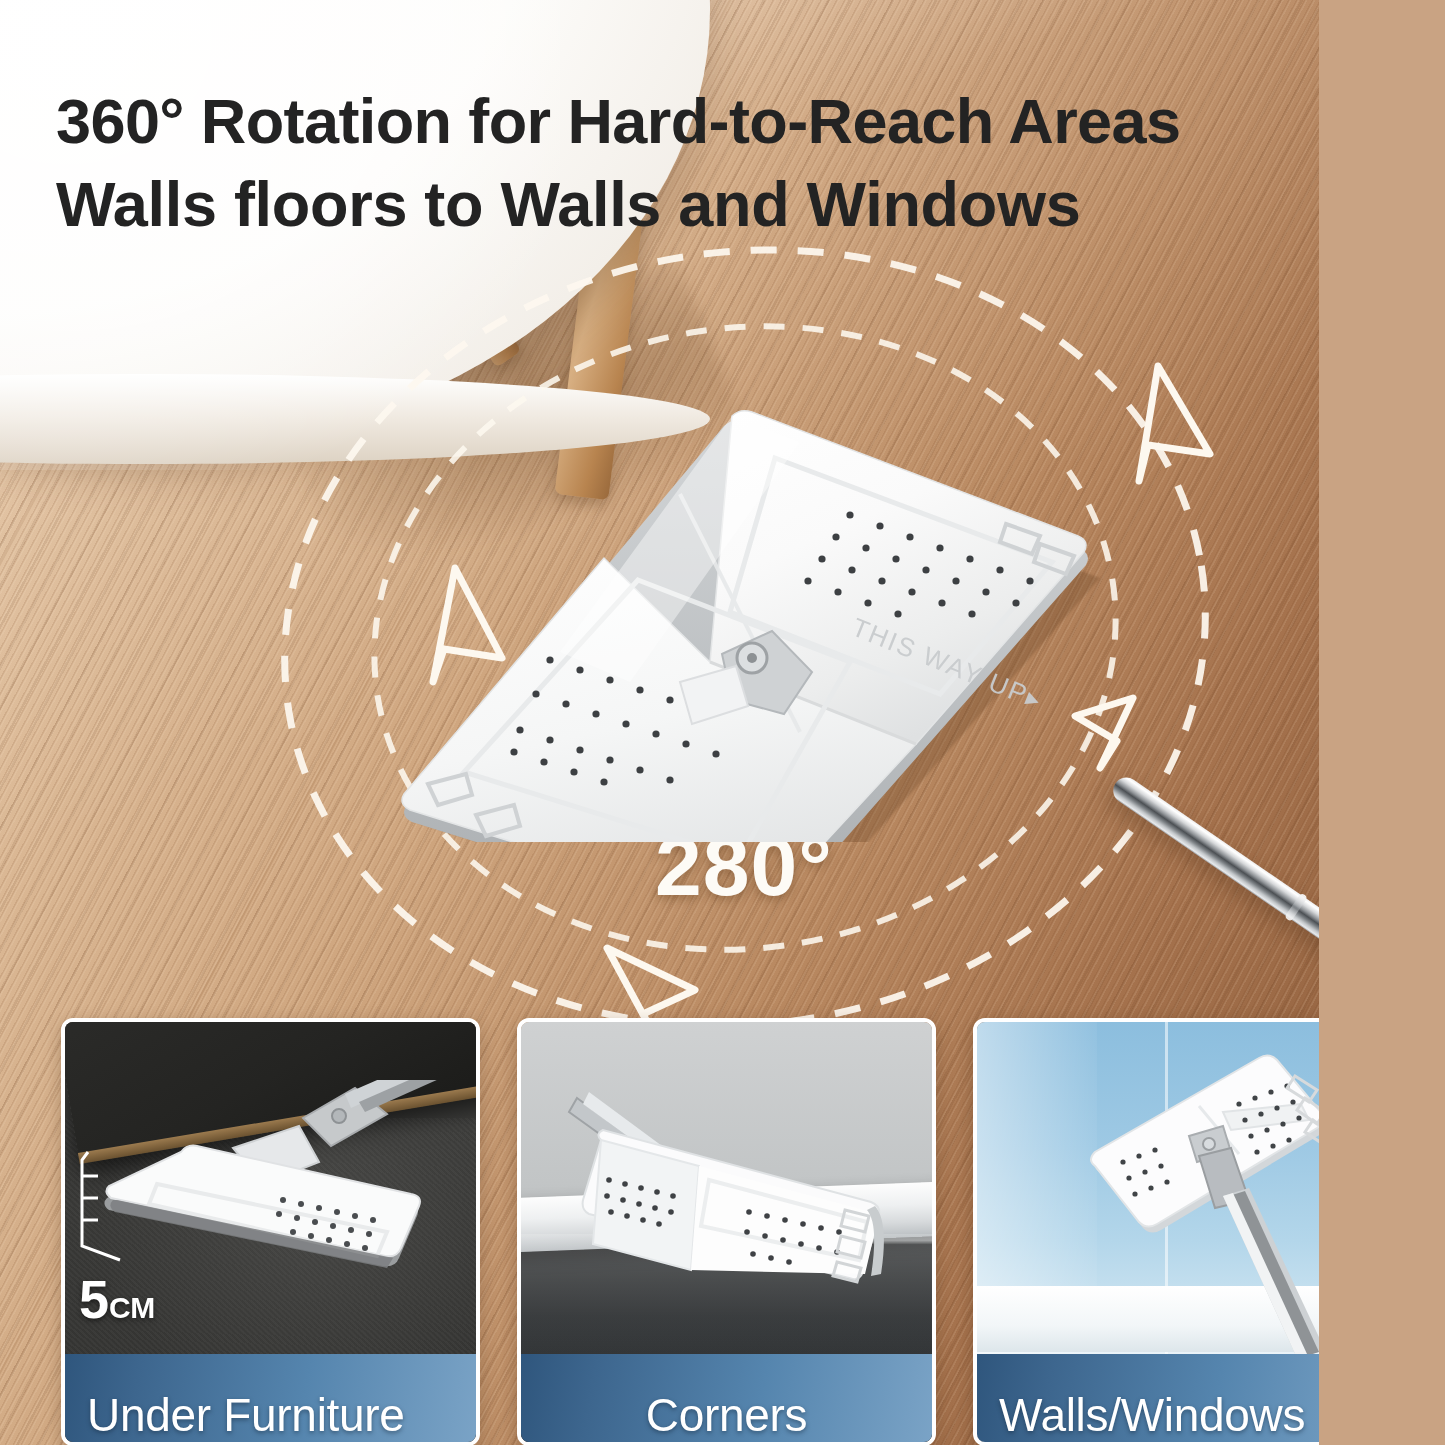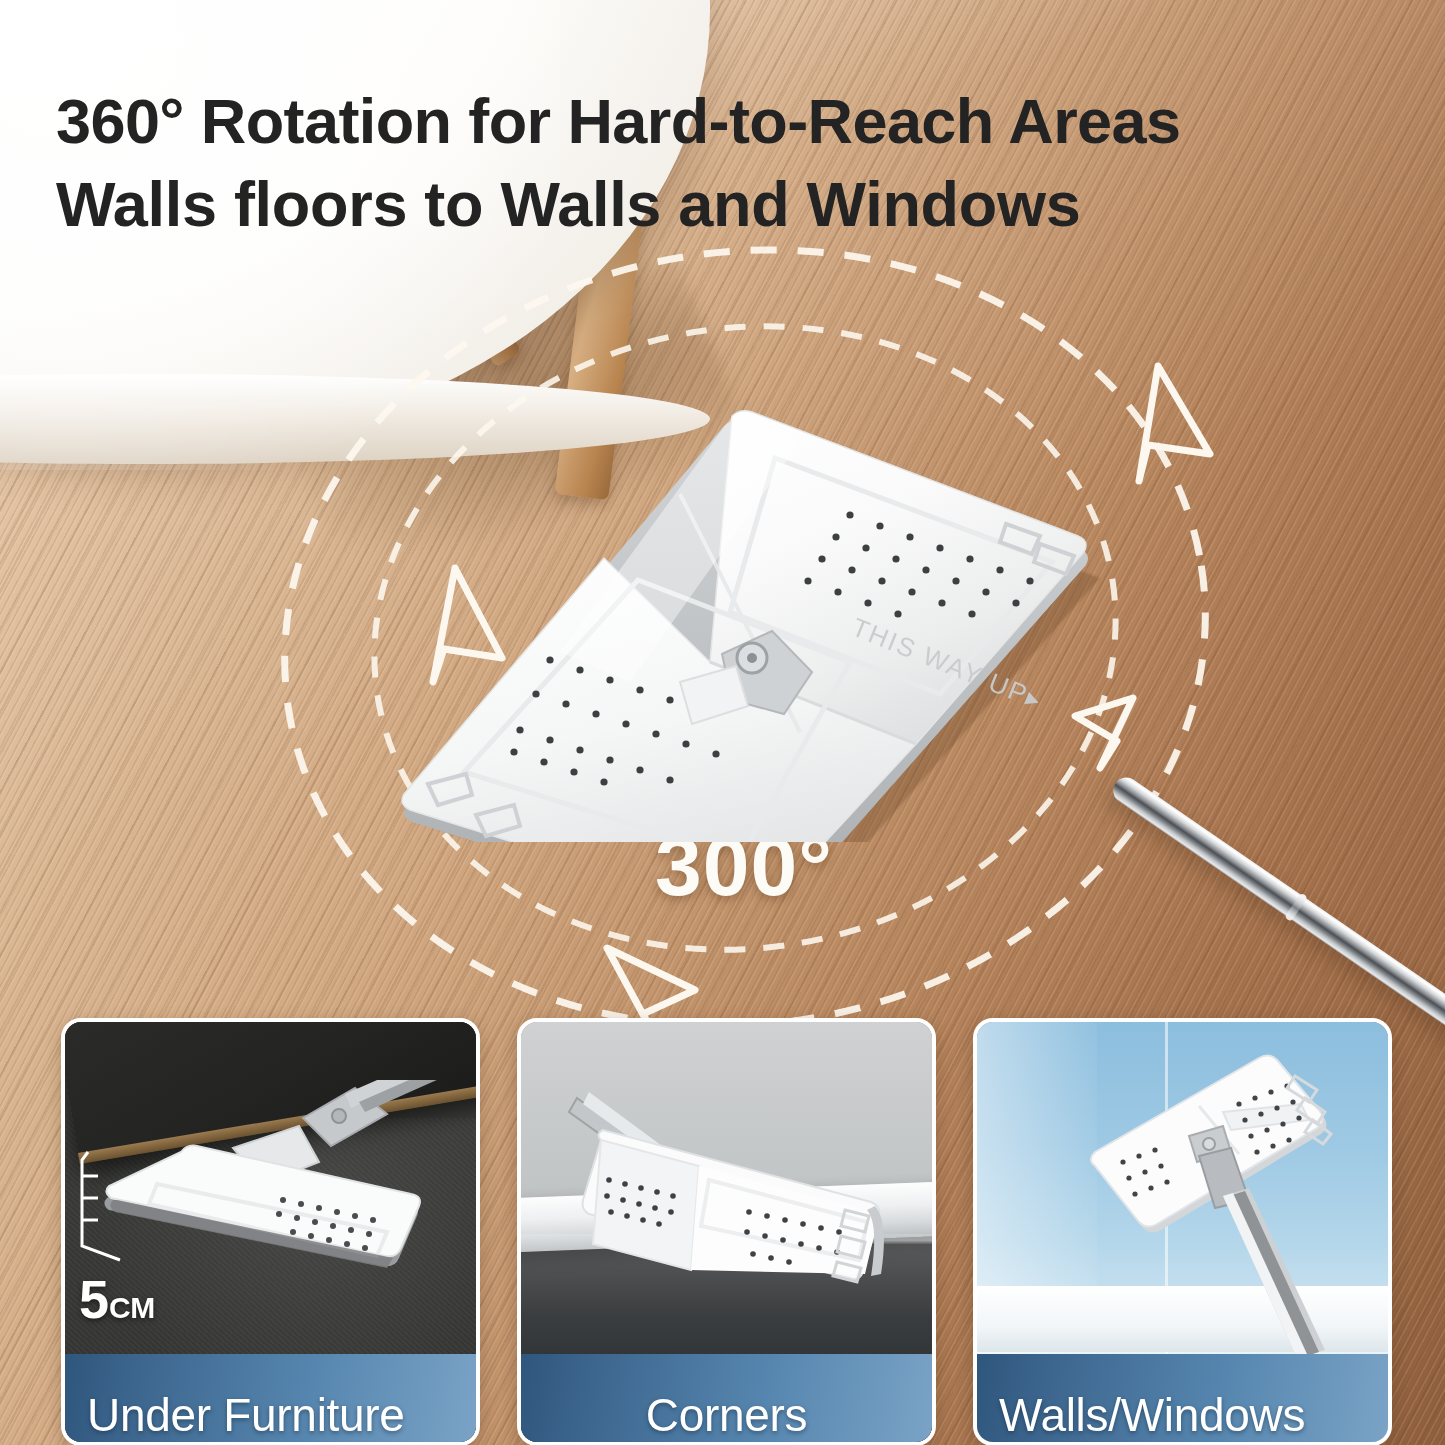--- a/index.html
+++ b/index.html
@@ -2,21 +2,21 @@
 <html><head>
 <meta charset="utf-8">
 <style>
   html,body{margin:0;padding:0;}
   body{
     width:1445px;height:1445px;
     font-family:"Liberation Sans",sans-serif;
     overflow:hidden;
     background:#c9a383;
   }
-  #stage{position:relative;width:1445px;height:1445px;overflow:hidden;}
+  #stage{position:relative;width:1319px;height:1445px;overflow:hidden;}
 
   
   .floor{position:absolute;inset:0;
     background:
       linear-gradient(160deg, rgba(255,246,236,.55) 0%, rgba(255,240,225,.10) 22%, rgba(0,0,0,0) 45%),
       linear-gradient(115deg, #e4c6a6 0%, #dcba97 18%, #cfa67f 40%, #b98961 62%, #a4714c 80%, #8f5f3d 100%);
   }
   .grain{position:absolute;inset:-15%;
     background-image:repeating-linear-gradient(118deg,
        rgba(120,70,35,.16) 0px, rgba(120,70,35,.16) 1px,
@@ -74,21 +74,21 @@
     background:linear-gradient(to bottom,
       #efefef 0%, #ffffff 10%, #d6d8da 26%, #8d9195 43%,
       #4c5054 55%, #7f8488 68%, #c3c7ca 82%, #e8eaec 94%, #9ea2a6 100%);
     box-shadow:0 10px 20px rgba(80,50,25,.30);}
   .pole-ring{position:absolute;top:11px;width:8px;height:30px;border-radius:4px;
     background:linear-gradient(to bottom,rgba(255,255,255,.95),rgba(160,165,170,.5),rgba(255,255,255,.9));}
 
   
   .panels{position:absolute;left:0;top:1018px;width:1445px;height:427px;}
   .panel{position:absolute;top:0;width:411px;height:420px;
-    border:4px solid #ffffff;border-radius:20px;overflow:hidden;
+    border:4px solid #ffffff;border-radius:12px;overflow:hidden;
     box-shadow:0 5px 16px rgba(70,40,18,.28);}
   .panel.p1{left:61px;}
   .panel.p2{left:517px;}
   .panel.p3{left:973px;}
   .panel-img{position:absolute;inset:0;}
   .caption{position:absolute;left:0;right:0;bottom:0;height:88px;
     background:linear-gradient(100deg,#2f567d 0%, #3d668e 18%, #5585ae 58%, #7aa3c6 100%);
     display:flex;align-items:flex-end;}
   .caption span{color:#fff;font-size:46px;letter-spacing:-.3px;
     text-shadow:0 2px 4px rgba(20,40,60,.5);}
@@ -160,21 +160,21 @@
 
       <g fill="none" stroke="#fdf8ef" stroke-width="7" stroke-linejoin="round">
         <path d="M 903 128 L 955 216 L 893 207 L 884 243 Z"></path>
         <path d="M 878 460 L 820 478 L 862 503 L 845 530 Z"></path>
         <path d="M 352 710 L 440 752 L 388 776 L 404 806 Z"></path>
         <path d="M 200 330 L 247 420 L 189 411 L 178 444 Z"></path>
       </g>
     </svg>
   </div>
 
-  <div class="deg360">300°</div>
+  <div class="deg360">280°</div>
 
   <div class="mop">
 
     <div class="pole">
       <div class="pole-body"></div>
       <div class="pole-ring" style="left:215px"></div>
 
     </div>
 
     <svg class="pad" viewBox="0 0 740 580">

